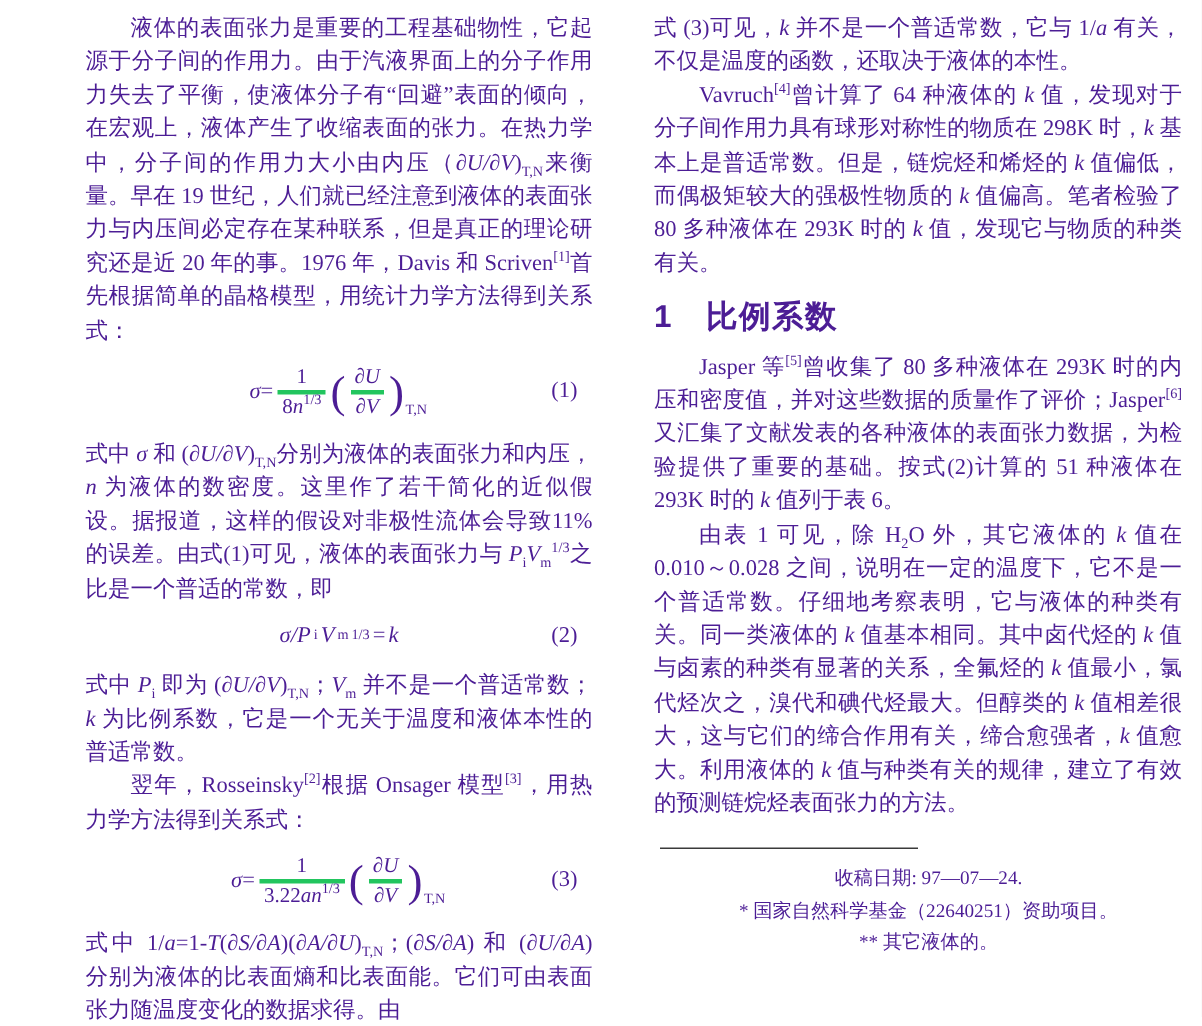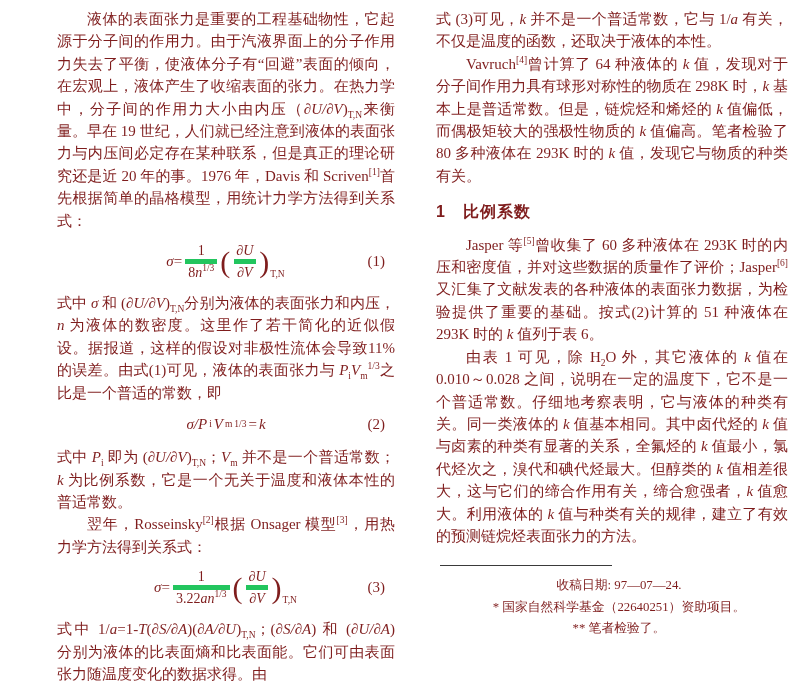--- a/index.html
+++ b/index.html
@@ -18,43 +18,43 @@
   }
   #col-left{left:57px;width:338px;}
   #col-right{left:436px;width:352px;}
   p.para{margin:0;text-align:justify;}
   p.indent{text-indent:2em;}
   sup{font-size:9.5px;line-height:0;}
   sub{font-size:9.5px;line-height:0;}
   i{font-style:italic;}
   .heading{
     font-family:"Liberation Sans","DejaVu Sans",sans-serif;
-    font-weight:bold;font-size:16px;
+    font-weight:bold;font-size:21px;
     margin:14px 0 10px 0;text-align:left;letter-spacing:1px;
   }
   .formula{
     position:relative;margin:7px 0 9px 0;
     display:flex;align-items:center;justify-content:center;
     min-height:44px;text-align:center;
   }
   .formula.slim{min-height:26px;text-align:right;}
   .fml{display:inline-flex;align-items:center;gap:2px;font-size:15px;}
   .frac{display:inline-flex;flex-direction:column;align-items:center;font-size:14px;line-height:17px;margin:0 1px;}
-  .frac .den{border-top:5px solid #22c55e;padding:0 3px;}
+  .frac .den{border-top:3px solid #22c55e;padding:0 3px;}
   .frac .num{padding:0 3px;}
   .bigp{font-size:30px;font-weight:400;line-height:0.85;position:relative;top:1px;}
   .eqsub{font-size:9.5px;position:relative;top:13px;left:-1px;}
   .eqnum{position:absolute;right:10px;top:50%;transform:translateY(-50%);font-size:15px;}
   .footrule{width:172px;border-top:1.2px solid #3a3a3a;margin:18px 0 9px 4px;}
   .footnote{font-size:12.8px;line-height:21.5px;padding-left:14px;text-align:center;}
 </style>
 </head>
 <body>
 
-<div class="page" style="background: rgb(255, 255, 255); color: #7f1d1d;">
+<div class="page" style="background: rgb(255, 255, 255); color: #4c1d95;">
   <div class="col" id="col-left">
       <p class="para indent"><span>液体的表面张力是重要的工程基础物性，它起源于分子间的作用力。由于汽液界面上的分子作用力失去了平衡，使液体分子有“回避”表面的倾向，在宏观上，液体产生了收缩表面的张力。在热力学中，分子间的作用力大小由内压（</span><i>∂U/∂V</i><span>)</span><sub>T,N</sub><span>来衡量。早在 19 世纪，人们就已经注意到液体的表面张力与内压间必定存在某种联系，但是真正的理论研究还是近 20 年的事。1976 年，Davis 和 Scriven</span><sup>[1]</sup><span>首先根据简单的晶格模型，用统计力学方法得到关系式：</span></p>
       <div class="formula">
         <span class="fml">
           <span><i>σ</i><span>=</span></span>
           <span class="frac">
             <span class="num"><span>1</span></span>
             <span class="den"><span>8</span><i>n</i><sup>1/3</sup></span>
           </span>
           <span class="bigp">(</span>
@@ -98,20 +98,20 @@
           <span class="eqsub">T,N</span>
         </span>
         <span class="eqnum">(3)</span>
       </div>
       <p class="para"><span>式中 1/</span><i>a</i><span>=1-</span><i>T</i><span>(</span><i>∂S/∂A</i><span>)(</span><i>∂A/∂U</i><span>)</span><sub>T,N</sub><span>；(</span><i>∂S/∂A</i><span>) 和 (</span><i>∂U/∂A</i><span>) 分别为液体的比表面熵和比表面能。它们可由表面张力随温度变化的数据求得。由</span></p>
     </div>
   <div class="col" id="col-right">
       <p class="para"><span>式 (3)可见，</span><i>k</i><span> 并不是一个普适常数，它与 1/</span><i>a</i><span> 有关，不仅是温度的函数，还取决于液体的本性。</span></p>
       <p class="para indent"><span>Vavruch</span><sup>[4]</sup><span>曾计算了 64 种液体的 </span><i>k</i><span> 值，发现对于分子间作用力具有球形对称性的物质在 298K 时，</span><i>k</i><span> 基本上是普适常数。但是，链烷烃和烯烃的 </span><i>k</i><span> 值偏低，而偶极矩较大的强极性物质的 </span><i>k</i><span> 值偏高。笔者检验了 80 多种液体在 293K 时的 </span><i>k</i><span> 值，发现它与物质的种类有关。</span></p>
       <div class="heading">1　比例系数</div>
-      <p class="para indent"><span>Jasper 等</span><sup>[5]</sup><span>曾收集了 60 多种液体在 293K 时的内压和密度值，并对这些数据的质量作了评价；Jasper</span><sup>[6]</sup><span>又汇集了文献发表的各种液体的表面张力数据，为检验提供了重要的基础。按式(2)计算的 51 种液体在 293K 时的 </span><i>k</i><span> 值列于表 6。</span></p>
+      <p class="para indent"><span>Jasper 等</span><sup>[5]</sup><span>曾收集了 80 多种液体在 293K 时的内压和密度值，并对这些数据的质量作了评价；Jasper</span><sup>[6]</sup><span>又汇集了文献发表的各种液体的表面张力数据，为检验提供了重要的基础。按式(2)计算的 51 种液体在 293K 时的 </span><i>k</i><span> 值列于表 6。</span></p>
       <p class="para indent"><span>由表 1 可见，除 H</span><sub>2</sub><span>O 外，其它液体的 </span><i>k</i><span> 值在 0.010～0.028 之间，说明在一定的温度下，它不是一个普适常数。仔细地考察表明，它与液体的种类有关。同一类液体的 </span><i>k</i><span> 值基本相同。其中卤代烃的 </span><i>k</i><span> 值与卤素的种类有显著的关系，全氟烃的 </span><i>k</i><span> 值最小，氯代烃次之，溴代和碘代烃最大。但醇类的 </span><i>k</i><span> 值相差很大，这与它们的缔合作用有关，缔合愈强者，</span><i>k</i><span> 值愈大。利用液体的 </span><i>k</i><span> 值与种类有关的规律，建立了有效的预测链烷烃表面张力的方法。</span></p>
       <div class="footrule"></div>
       <div class="footnote"><span>收稿日期: 97—07—24.</span></div>
       <div class="footnote"><span>* 国家自然科学基金（22640251）资助项目。</span></div>
-      <div class="footnote"><span>** 笔者检验了。</span></div>
+      <div class="footnote"><span>** 其它液体的。</span></div>
     </div>
 </div>
 
 </body></html>

